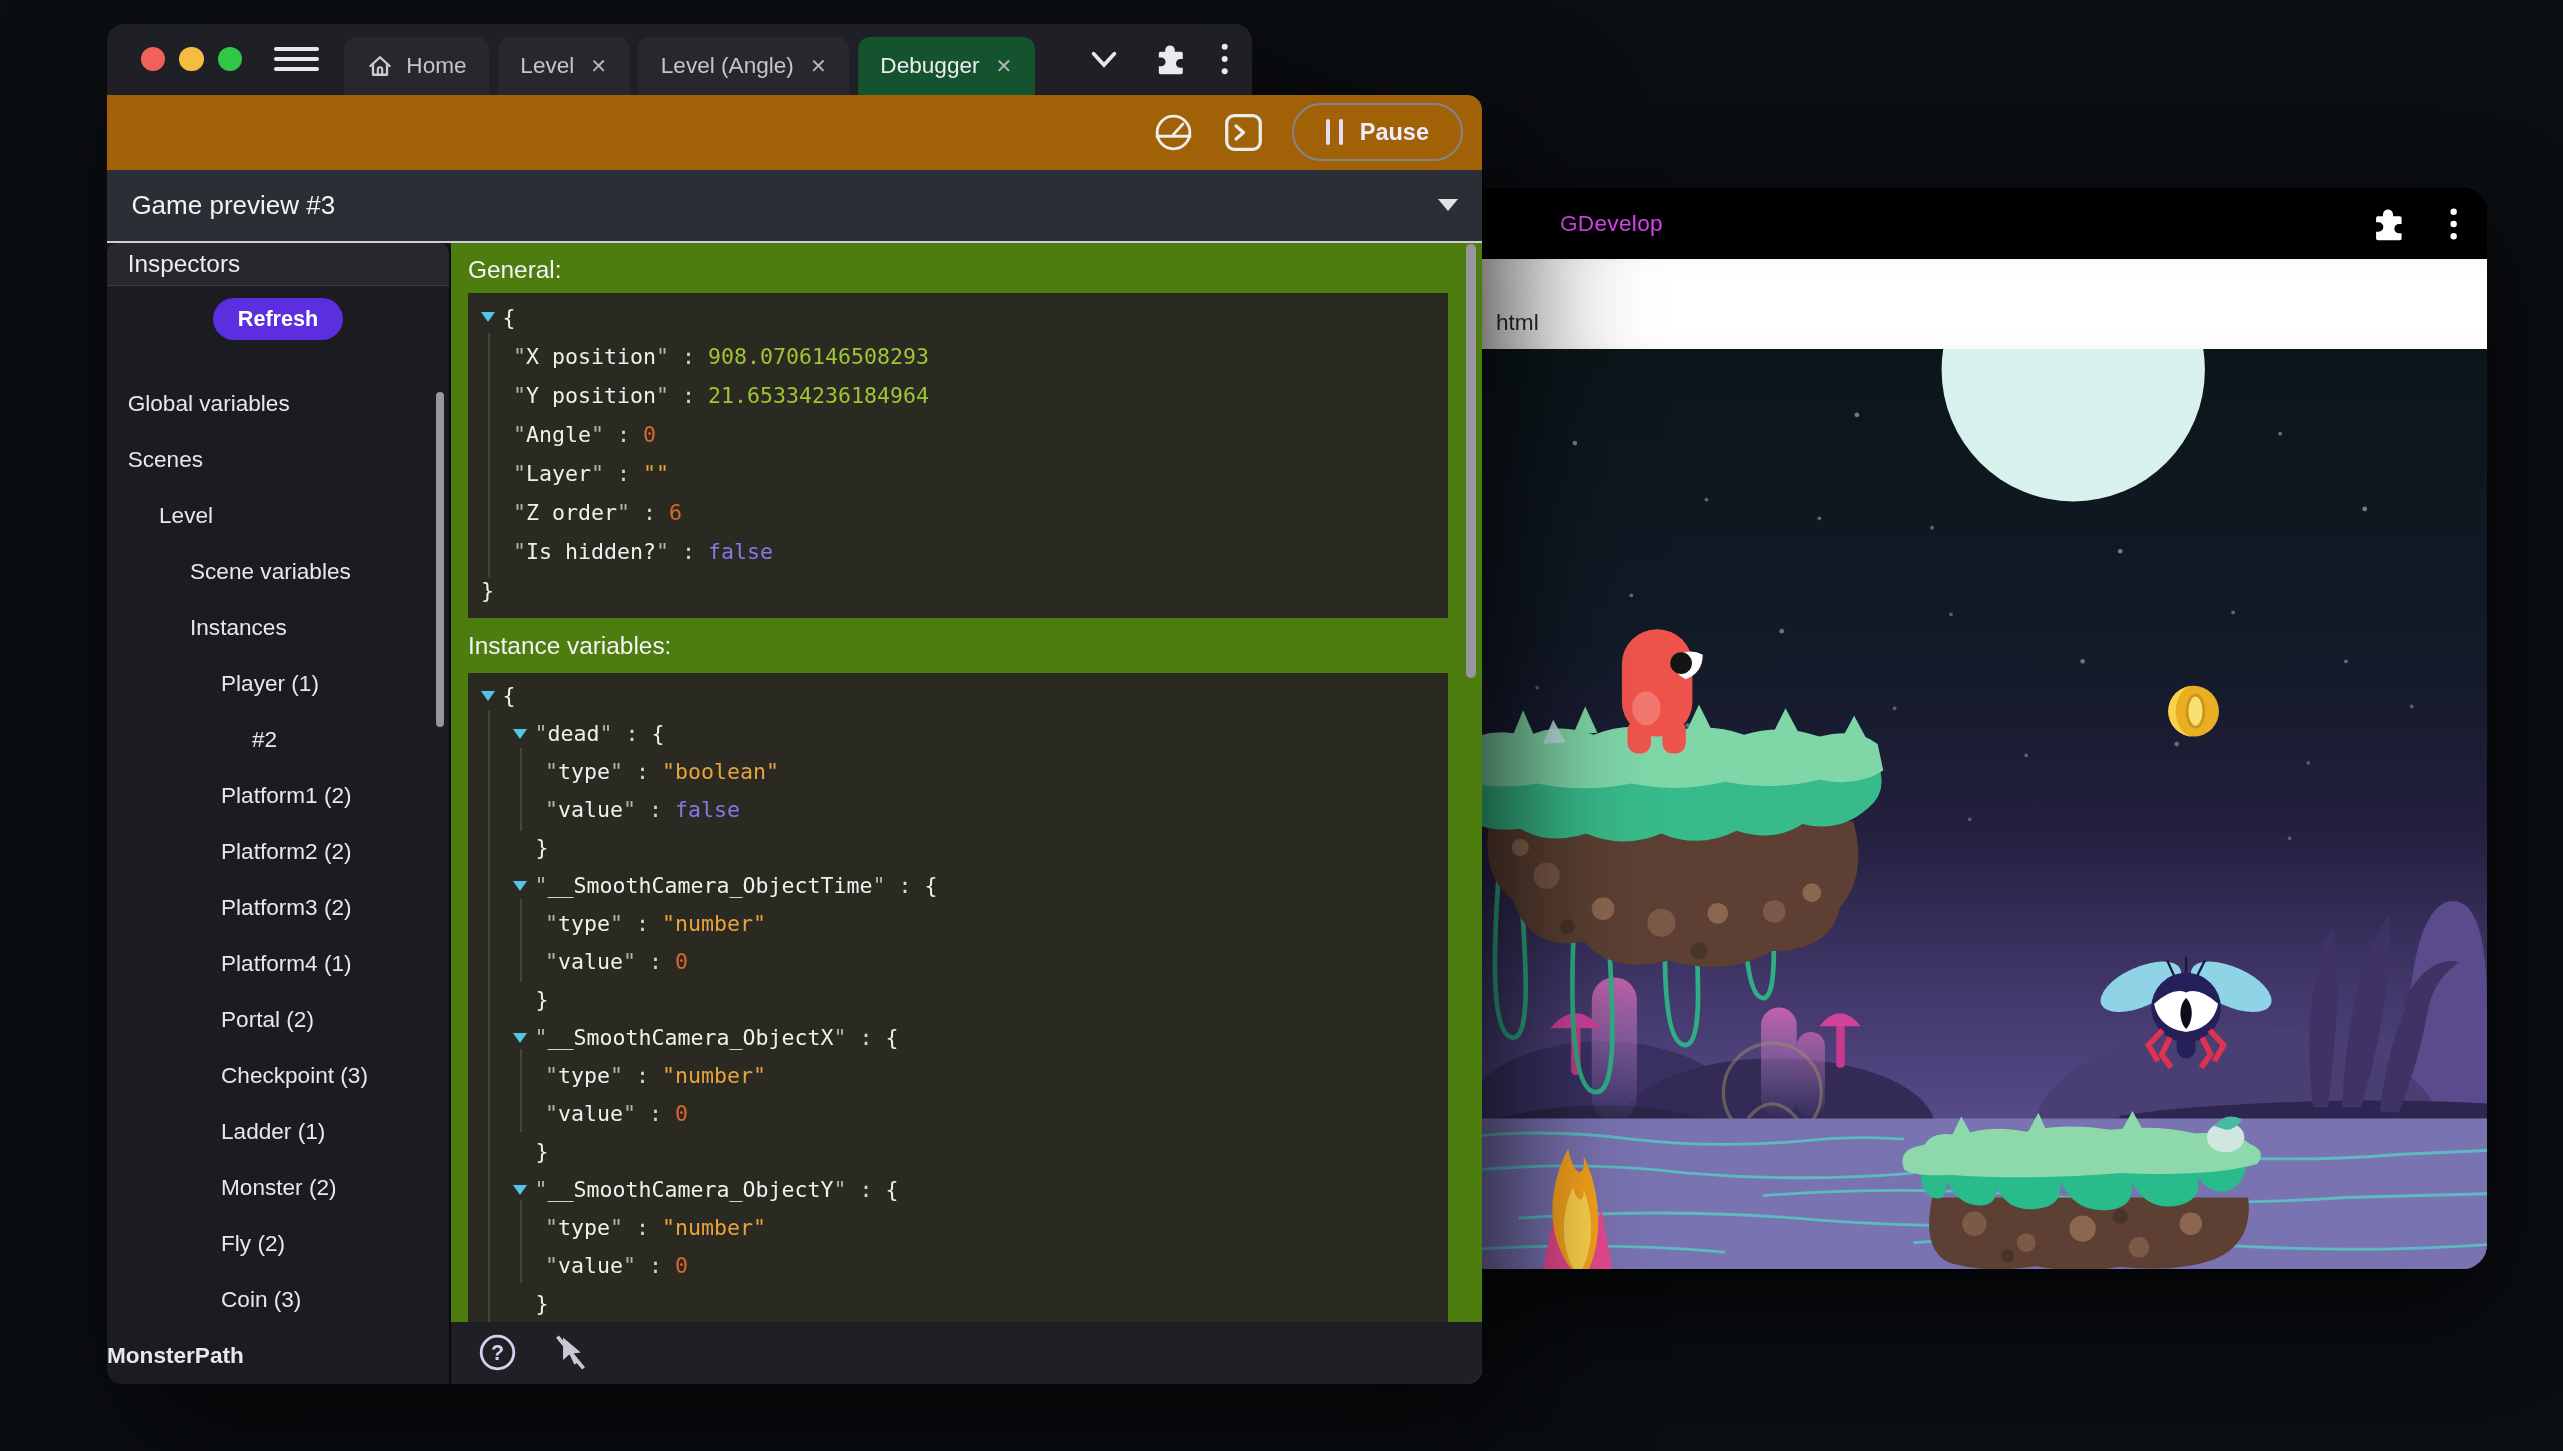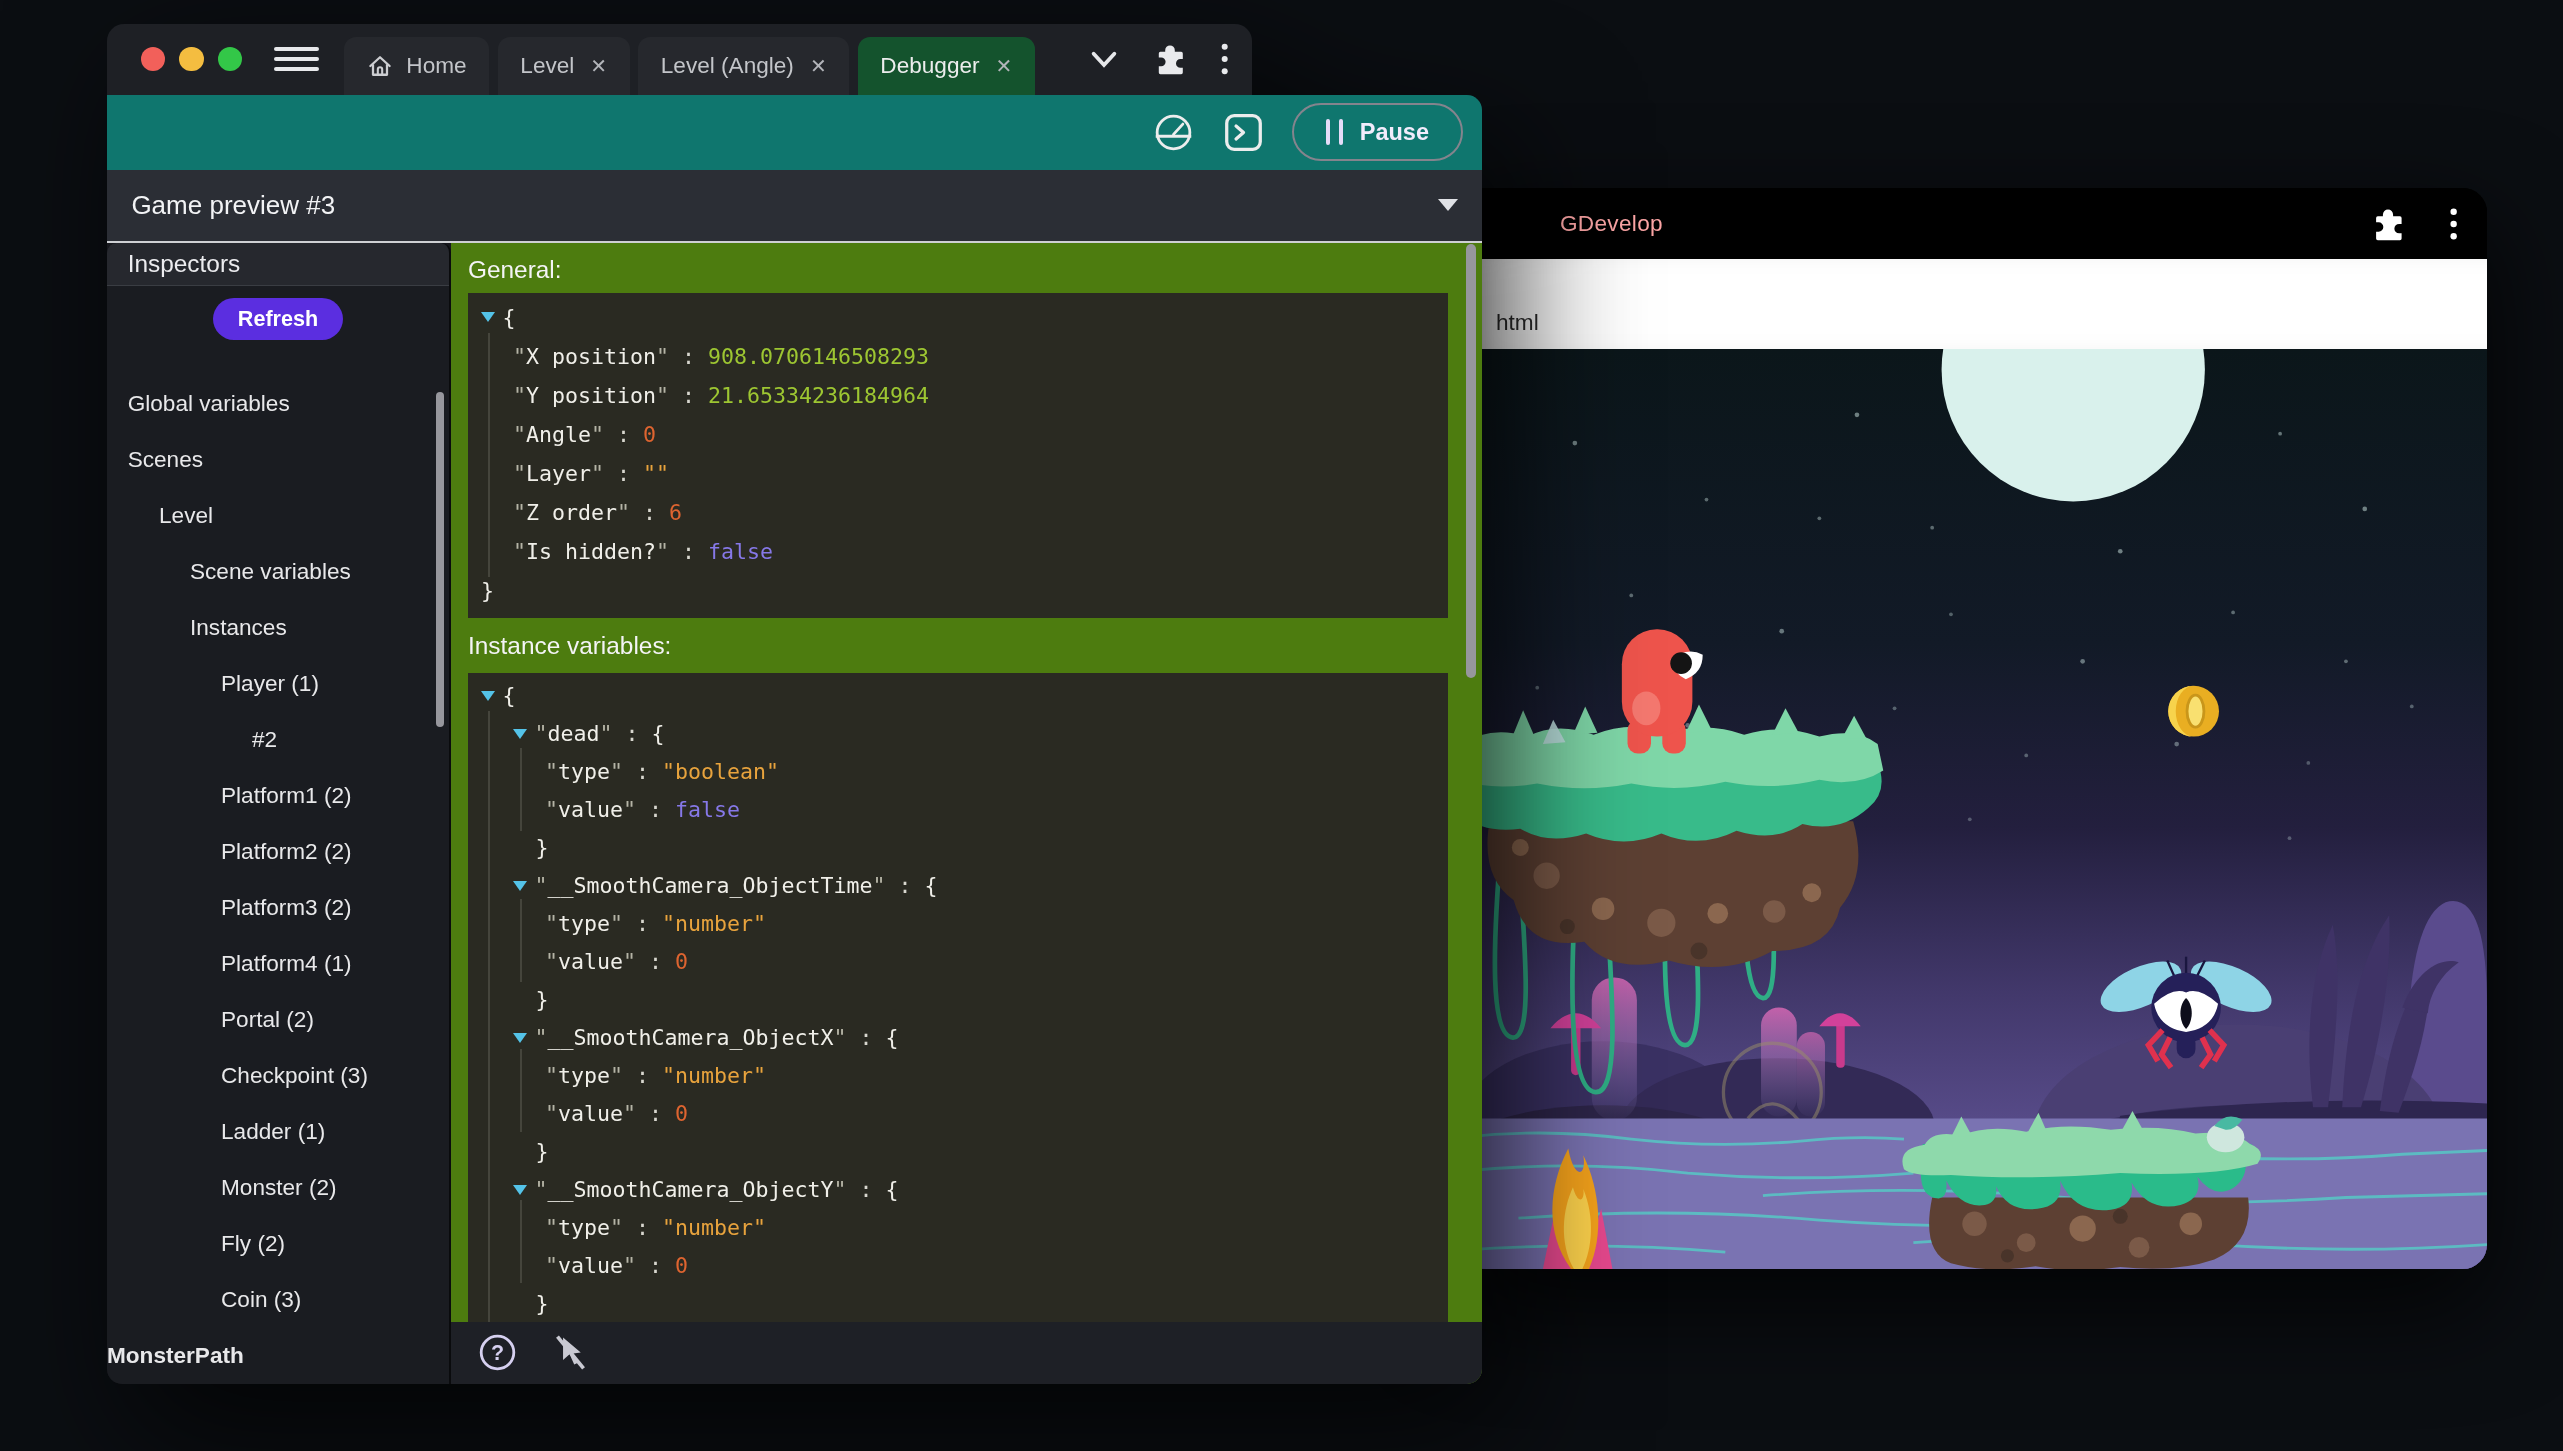--- a/index.html
+++ b/index.html
@@ -5,21 +5,21 @@
   * { margin:0; padding:0; box-sizing:border-box; }
   html,body { background:#0b0e12; }
   body { font-family:"Liberation Sans", sans-serif; }
   .page { position:relative; width:2563px; height:1452px; background:#0b0e12; overflow:hidden; }
 
   
   .gd-window { position:absolute; left:1462px; top:188px; width:1025px; height:1081px;
     border-radius:24.4px; overflow:hidden; background:#000; z-index:1;
     box-shadow:0 38px 103px rgba(0,0,0,.8); }
   .gd-titlebar { height:71px; background:#000; display:flex; align-items:center; padding:0 28px 0 98px; }
-  .gd-title { color:#fca5a5; font-size:22.6px; letter-spacing:0.3px; }
+  .gd-title { color:#d946ef; font-size:22.6px; letter-spacing:0.3px; }
   .gd-titlebar-icons { margin-left:auto; display:flex; align-items:center; gap:43px; }
   .gd-address { height:90px; background:#ffffff; display:flex; align-items:flex-end; padding:0 4px 13px 34px;
     box-shadow:inset 28px 0 38px -28px rgba(0,0,0,.35); }
   .gd-address span { color:#2b2b2b; font-size:22.6px; }
   .gd-canvas { position:relative; height:920px; }
   .gd-canvas svg { display:block; width:1025px; height:920px; }
 
   
   .dbg-window { position:absolute; left:107px; top:23.5px; width:1375px; height:1361px; z-index:2;
     filter:drop-shadow(28px 47px 66px rgba(0,0,0,.75)); }
@@ -31,21 +31,21 @@
   .hamburger i { display:block; height:4.2px; background:#e8e9ec; border-radius:2.8px; }
   .tabs { display:flex; align-self:flex-end; height:58px; gap:8.5px; }
   .tab { display:flex; align-items:center; gap:12.2px; padding:0 22.6px; background:#26282d; color:#c3c5c9;
     border-radius:12.2px 12.2px 0 0; font-size:22.6px; white-space:nowrap; cursor:pointer; }
   .tab.active { background:#14532d; color:#eceded; }
   .tab-close { font-size:20px; color:#b2b4b9; margin-left:3.8px; cursor:pointer; }
   .strip-icons { margin-left:auto; display:flex; align-items:center; gap:34px; }
 
   .dbg-body { position:absolute; left:0; top:71px; width:1375px; height:1289px; background:#17181d;
     border-radius:0 15px 15px 15px; overflow:hidden; display:flex; flex-direction:column; }
-  .toolbar { height:75px; display:flex; align-items:center; justify-content:flex-end; gap:28px; padding-right:19px; background:#0f766e; }
+  .toolbar { height:75px; display:flex; align-items:center; justify-content:flex-end; gap:28px; padding-right:19px; background:#a16207; }
   .pause-btn { display:flex; align-items:center; gap:17px; height:58px; padding:0 32px; border:2.4px solid #84848d;
     border-radius:30px; cursor:pointer; }
   .pause-bars { display:flex; gap:8.5px; }
   .pause-bars i { display:block; width:4.2px; height:25.4px; background:#e5dcf8; border-radius:1.9px; }
   .pause-label { color:#f2ecfc; font-size:23.5px; font-weight:bold; }
   .preview-header { height:73px; background:#2b2e35; border-bottom:2.8px solid #cfd0d4; display:flex; align-items:center; padding:0 24.4px; }
   .preview-title { color:#f2f3f5; font-size:26px; font-weight:500; }
   .caret-down { margin-left:auto; width:0; height:0; border-left:10.3px solid transparent; border-right:10.3px solid transparent; border-top:12.2px solid #e0e2e6; cursor:pointer; }
 
   .content { flex:1; display:flex; min-height:0; }

